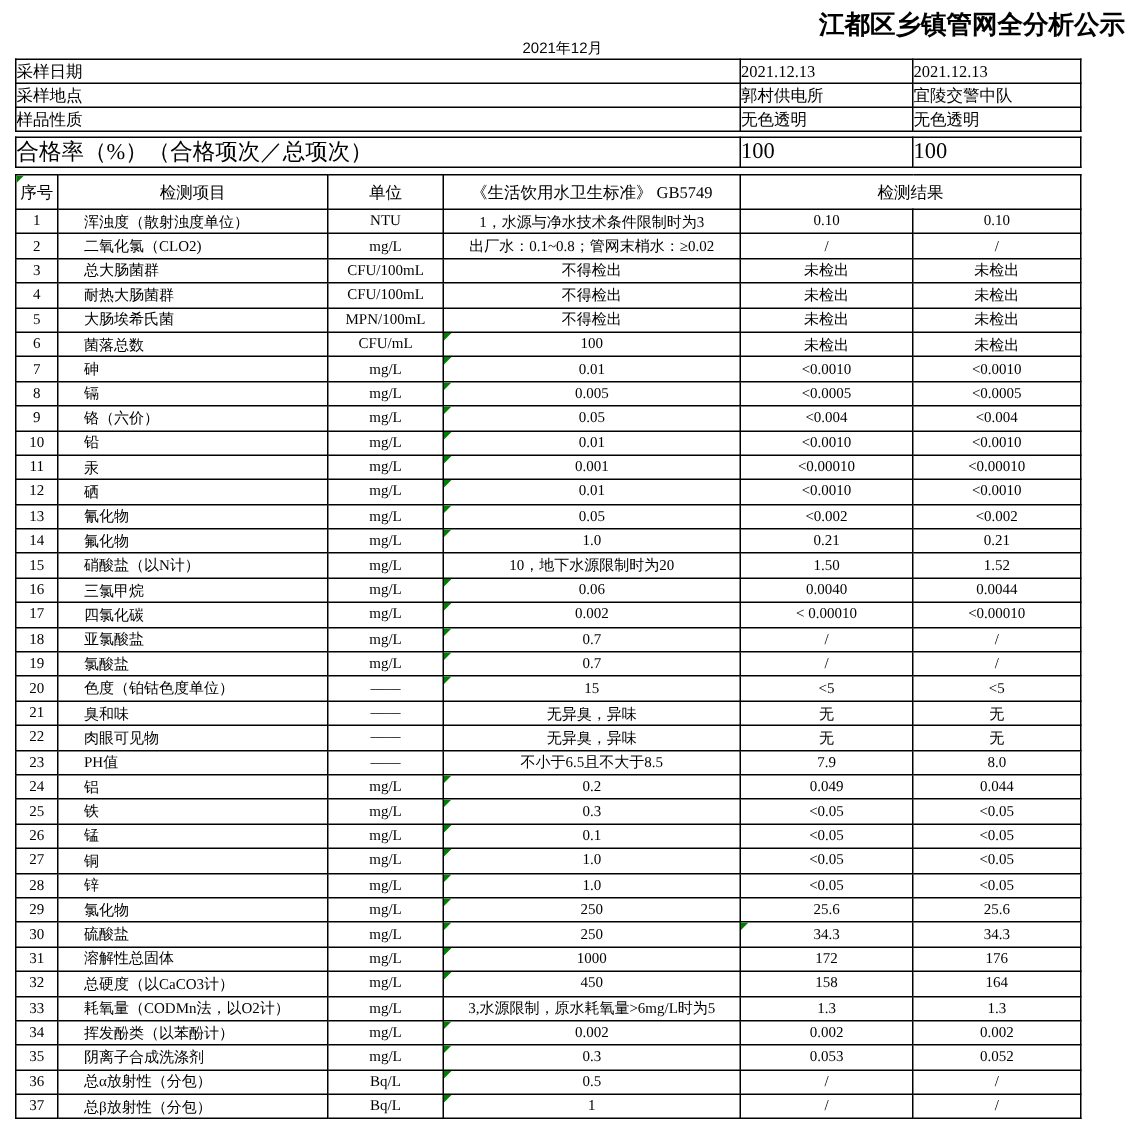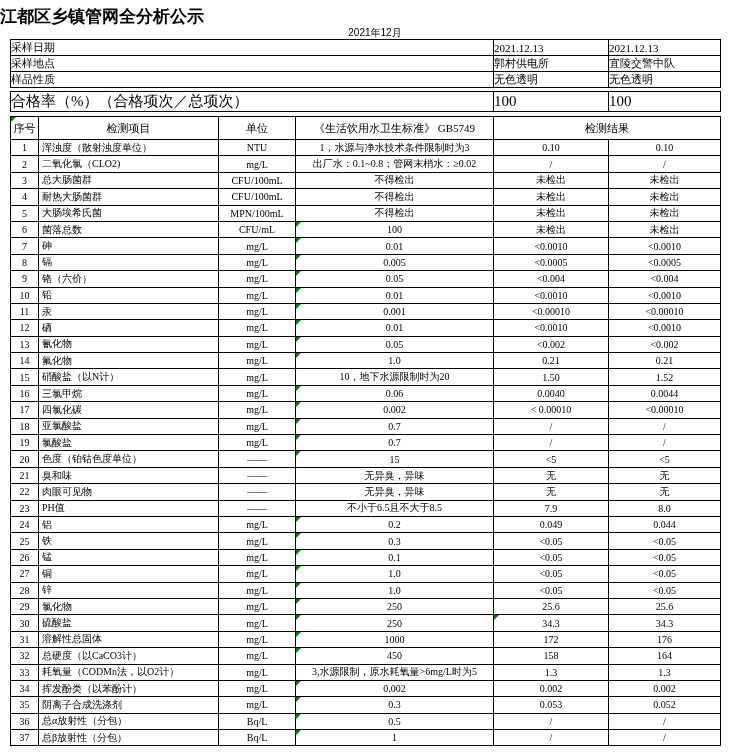--- a/index.html
+++ b/index.html
@@ -4,21 +4,21 @@
 <style>
   :root { --flag-green: #008000; --line: #000; }
   * { box-sizing: border-box; }
   html, body { margin: 0; padding: 0; }
   body {
     width: 750px; height: 755px; background: #fff; color: #000;
     font-family: "Liberation Serif", "DejaVu Serif", serif;
     position: relative; overflow: hidden;
   }
   .title {
-    text-align: left; font-weight: bold; font-size: 17px; line-height: 20px;
+    text-align: right; font-weight: bold; font-size: 17px; line-height: 20px;
     margin-top: 7px; font-family: "Liberation Sans", "DejaVu Sans", sans-serif;
   }
   .subtitle {
     text-align: center; font-weight: normal; font-size: 10px; line-height: 12px;
     font-family: "Liberation Sans", "DejaVu Sans", sans-serif;
   }
   table { border-collapse: collapse; table-layout: fixed; }
   td, th {
     border: 1px solid var(--line); padding: 0; overflow: hidden;
     white-space: nowrap; font-weight: normal; position: relative;
@@ -26,21 +26,21 @@
   
   #info-table { position: absolute; left: 10px; top: 39px; width: 710px; border: 1.5px solid var(--line); }
   #info-table td { height: 15.7px; font-size: 11px; text-align: left; }
   
   #pass-table { position: absolute; left: 10px; top: 91px; width: 710px; border: 1.5px solid var(--line); }
   #pass-table td { height: 20px; font-size: 15px; }
   
   #main-table { position: absolute; left: 10px; top: 116px; width: 710px; border: 1.5px solid var(--line); }
   #main-table th { height: 23px; font-size: 11px; text-align: center; }
   #main-table td { height: 16.4px; font-size: 10px; text-align: center; }
-  #main-table td.c-item { text-align: left; padding-left: 3px; }
+  #main-table td.c-item { text-align: left; padding-left: 17px; }
   #main-table td.c-std { font-size: 10px; }
   .flag::before {
     content: ""; position: absolute; top: 0; left: 0; width: 0; height: 0;
     border-top: 5px solid var(--flag-green); border-right: 5px solid transparent;
   }
 </style>
 </head>
 <body>
 
 <div class="title">江都区乡镇管网全分析公示</div>

